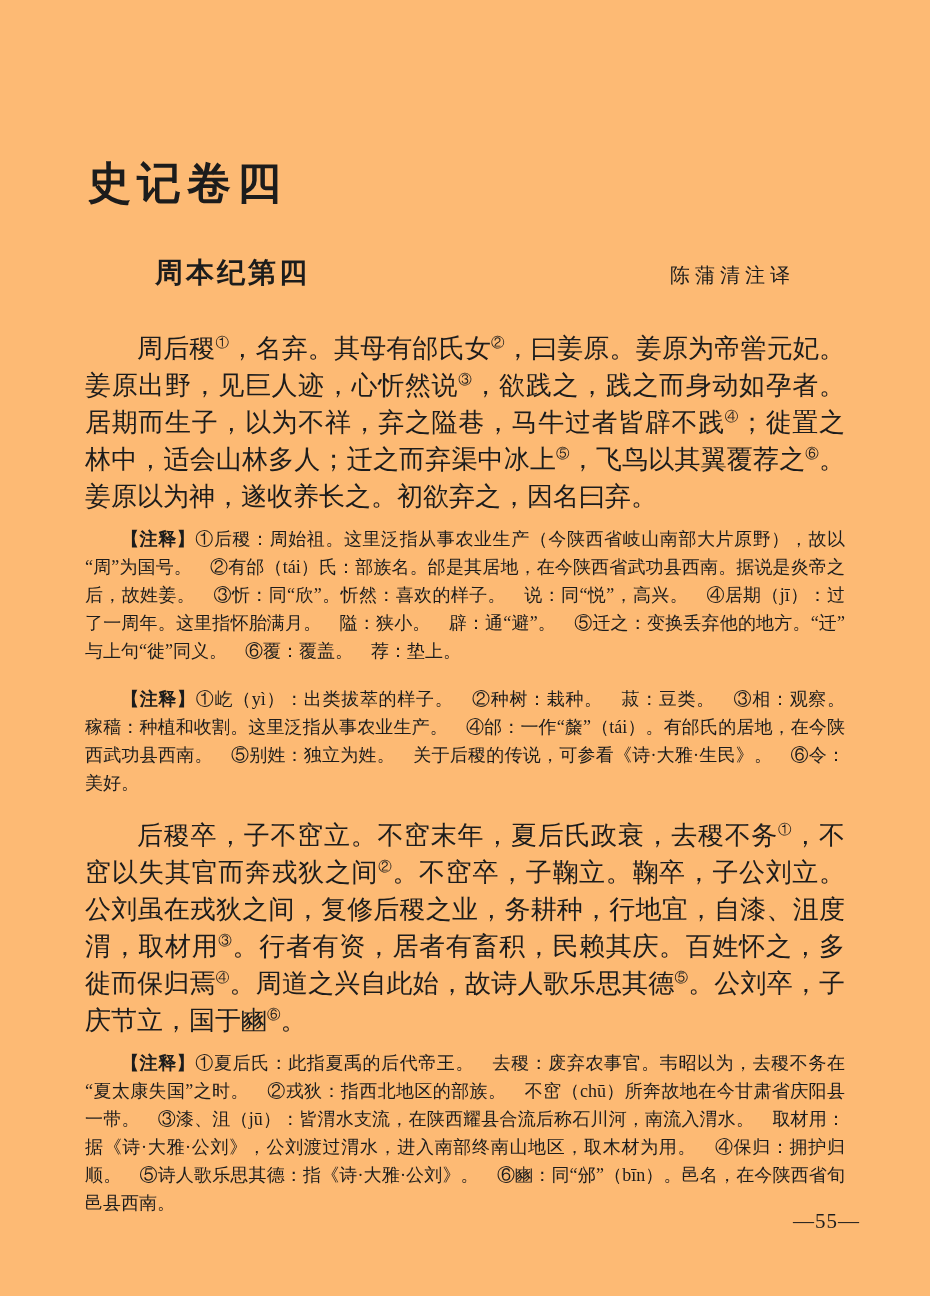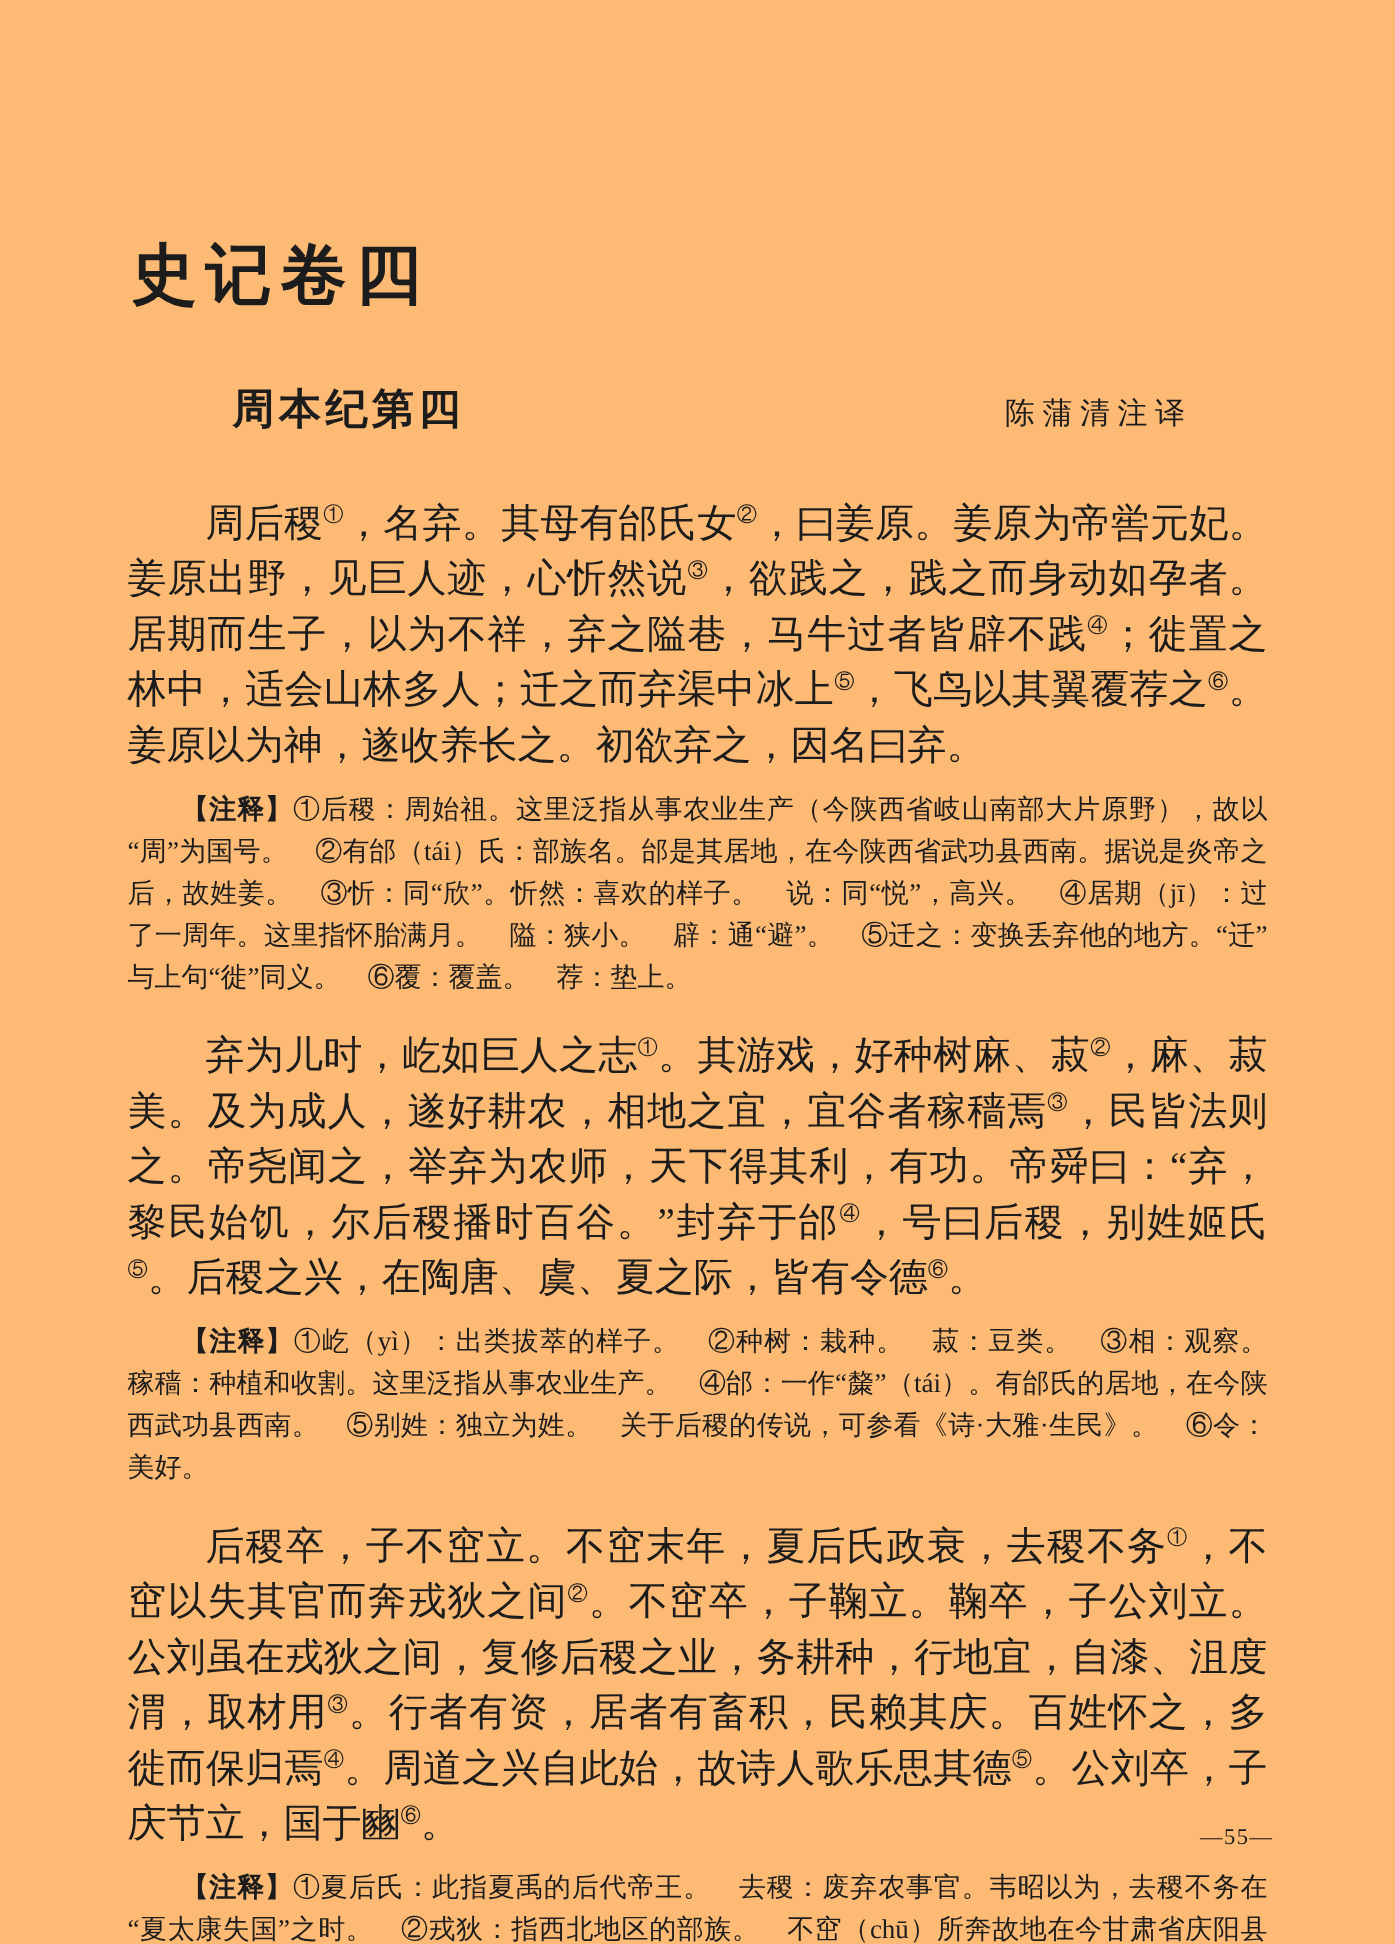--- a/index.html
+++ b/index.html
@@ -59,43 +59,42 @@
     line-height: 28px;
     text-align: justify;
     text-indent: 2em;
     margin: 4px 0 20px 0;
   }
   .note-label {
     font-weight: bold;
   }
   .page-number {
     position: absolute;
-    right: 81px;
+    right: 70px;
     bottom: 62px;
-    font-size: 15px;
+    font-size: 21px;
     letter-spacing: 1px;
   }
 </style>
 </head>
 <body>
 
 <div class="page">
 
   <h1 class="volume-title">史记卷四</h1>
 
   <div class="chapter-row">
     <span class="chapter-title">周本纪第四</span>
     <span class="translator">陈蒲清注译</span>
   </div>
 
   <p class="body-para">周后稷<sup>①</sup>，名弃。其母有邰氏女<sup>②</sup>，曰姜原。姜原为帝喾元妃。姜原出野，见巨人迹，心忻然说<sup>③</sup>，欲践之，践之而身动如孕者。居期而生子，以为不祥，弃之隘巷，马牛过者皆辟不践<sup>④</sup>；徙置之林中，适会山林多人；迁之而弃渠中冰上<sup>⑤</sup>，飞鸟以其翼覆荐之<sup>⑥</sup>。姜原以为神，遂收养长之。初欲弃之，因名曰弃。</p>
 
   <p class="note-block"><span class="note-label">【注释】</span><span>①后稷：周始祖。这里泛指从事农业生产（今陕西省岐山南部大片原野），故以“周”为国号。　②有邰（tái）氏：部族名。邰是其居地，在今陕西省武功县西南。据说是炎帝之后，故姓姜。　③忻：同“欣”。忻然：喜欢的样子。　说：同“悦”，高兴。　④居期（jī）：过了一周年。这里指怀胎满月。　隘：狭小。　辟：通“避”。　⑤迁之：变换丢弃他的地方。“迁”与上句“徙”同义。　⑥覆：覆盖。　荐：垫上。</span></p>
 
-  <p class="body-para">弃为儿时，屹如巨人之志<sup>①</sup>。其游戏，好种树麻、菽<sup>②</sup>，麻、菽美。及为成人，遂好耕农，相地之宜，宜谷者稼穑焉<sup>③</sup>，民皆法则之。帝尧闻之，举弃为农师，天下得其利，有功。帝舜曰：“弃，黎民始饥，尔后稷播时百谷。”封弃于邰<sup>④</sup>，号曰后稷，别姓姬氏<sup>⑤</sup>。后稷之兴，在陶唐、虞、夏之际，皆有令德<sup>⑥</sup>。</p>
 
   <p class="note-block"><span class="note-label">【注释】</span><span>①屹（yì）：出类拔萃的样子。　②种树：栽种。　菽：豆类。　③相：观察。　稼穑：种植和收割。这里泛指从事农业生产。　④邰：一作“斄”（tái）。有邰氏的居地，在今陕西武功县西南。　⑤别姓：独立为姓。　关于后稷的传说，可参看《诗·大雅·生民》。　⑥令：美好。</span></p>
 
   <p class="body-para">后稷卒，子不窋立。不窋末年，夏后氏政衰，去稷不务<sup>①</sup>，不窋以失其官而奔戎狄之间<sup>②</sup>。不窋卒，子鞠立。鞠卒，子公刘立。公刘虽在戎狄之间，复修后稷之业，务耕种，行地宜，自漆、沮度渭，取材用<sup>③</sup>。行者有资，居者有畜积，民赖其庆。百姓怀之，多徙而保归焉<sup>④</sup>。周道之兴自此始，故诗人歌乐思其德<sup>⑤</sup>。公刘卒，子庆节立，国于豳<sup>⑥</sup>。</p>
 
   <p class="note-block"><span class="note-label">【注释】</span><span>①夏后氏：此指夏禹的后代帝王。　去稷：废弃农事官。韦昭以为，去稷不务在“夏太康失国”之时。　②戎狄：指西北地区的部族。　不窋（chū）所奔故地在今甘肃省庆阳县一带。　③漆、沮（jū）：皆渭水支流，在陕西耀县合流后称石川河，南流入渭水。　取材用：据《诗·大雅·公刘》，公刘渡过渭水，进入南部终南山地区，取木材为用。　④保归：拥护归顺。　⑤诗人歌乐思其德：指《诗·大雅·公刘》。　⑥豳：同“邠”（bīn）。邑名，在今陕西省旬邑县西南。</span></p>
 
   <div class="page-number">—55—</div>
 
 </div>

